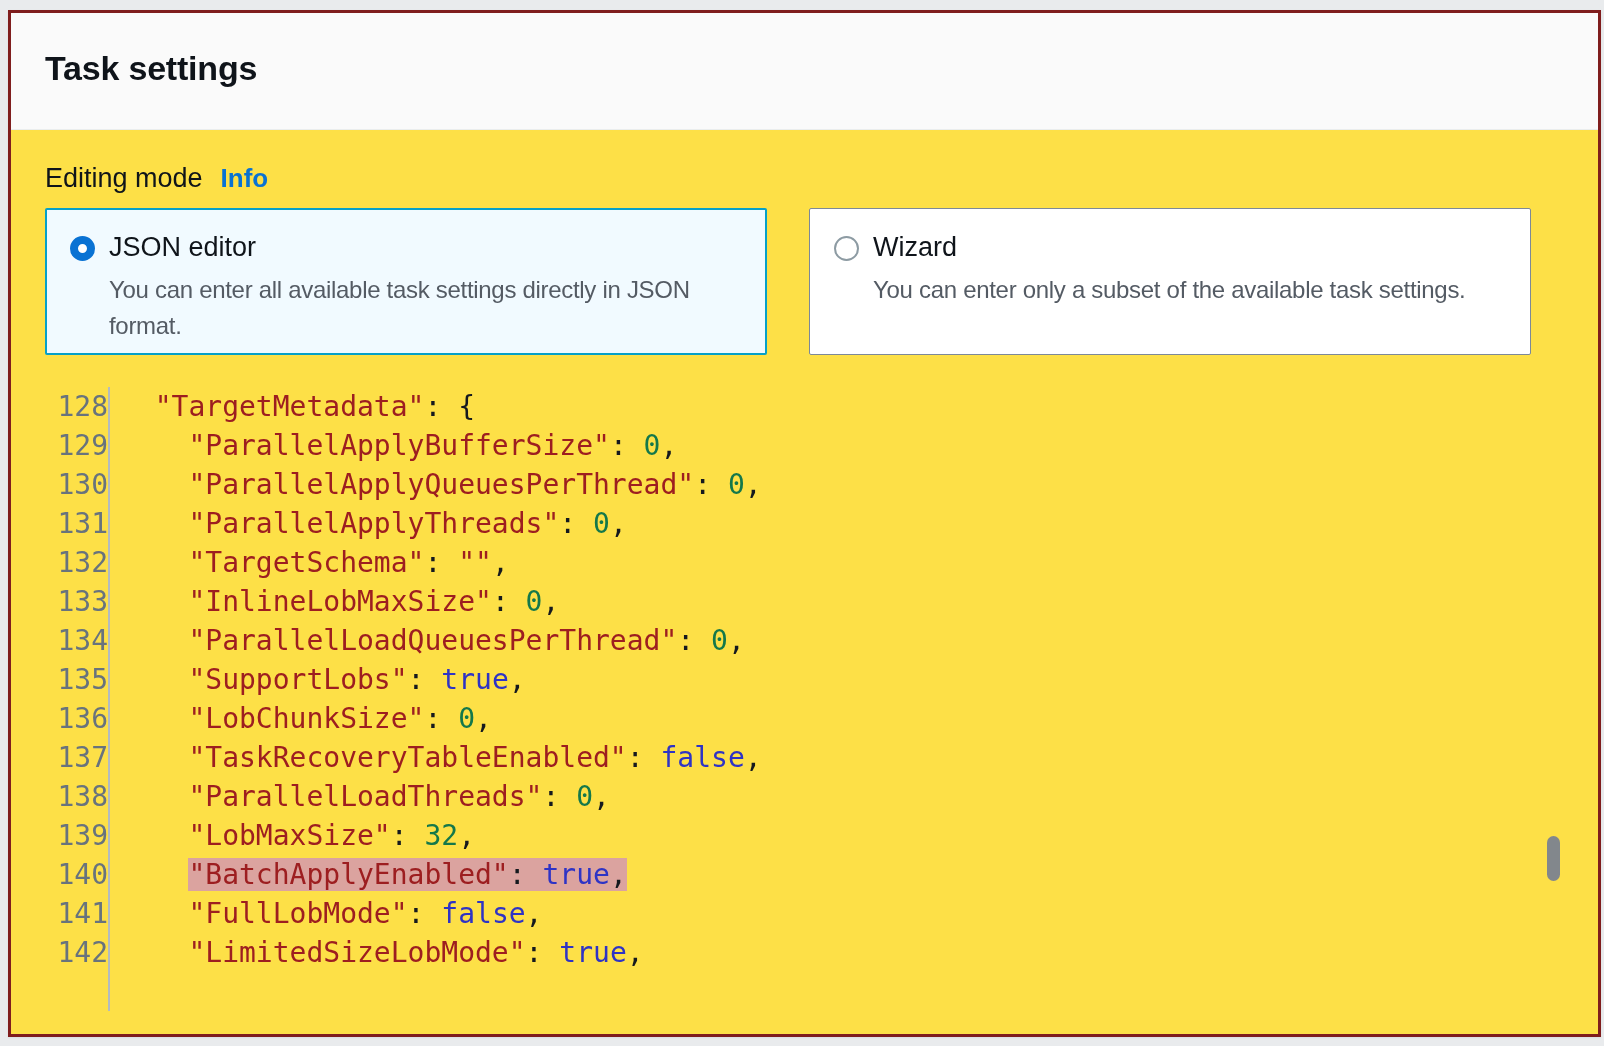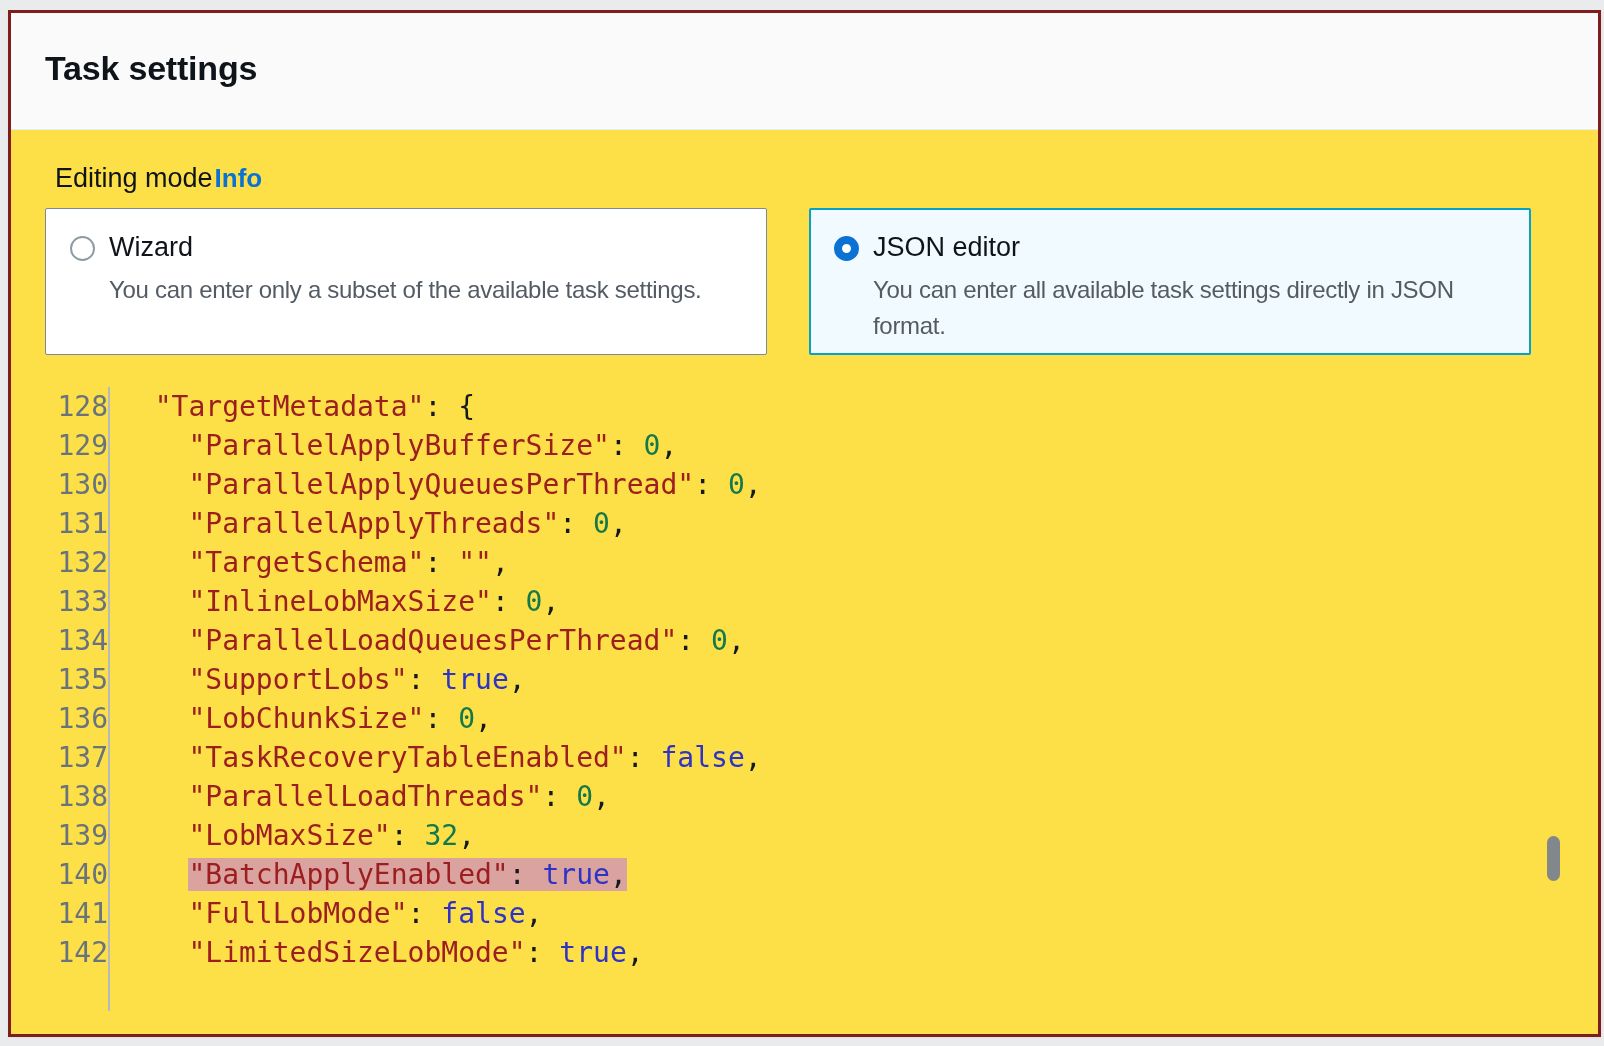--- a/index.html
+++ b/index.html
@@ -17,22 +17,22 @@
   }
   .card-header{
     position:absolute;top:0;left:0;right:0;height:117px;
     background:#fafafa;border-bottom:1px solid #eaeded;box-sizing:border-box;
   }
   .card-title{
     margin:0;padding:36px 0 0 34px;
     font-size:34px;font-weight:700;color:#0f141a;letter-spacing:-0.2px;
   }
   .mode-row{
-    position:absolute;left:44px;top:150px;
-    display:flex;align-items:flex-end;gap:2px;
+    position:absolute;left:34px;top:150px;
+    display:flex;align-items:flex-end;gap:18px;
   }
   .mode-label{font-size:27px;color:#0f141a;}
   .info-link{
     font-size:26px;font-weight:700;color:#0972d3;
     text-decoration:none;cursor:pointer;
   }
   .tiles{
     position:absolute;left:34px;top:195px;width:1486px;height:147px;
     display:flex;gap:42px;
   }
@@ -84,32 +84,32 @@
   <div class="card-header">
     <h1 class="card-title">Task settings</h1>
   </div>
 
   <div class="mode-row">
     <span class="mode-label">Editing mode</span>
     <a class="info-link">Info</a>
   </div>
 
   <div class="tiles">
+    <div class="tile selected">
+      <span class="radio checked"></span>
+      <div class="tile-text">
+        <div class="tile-title">JSON editor</div>
+        <div class="tile-desc">You can enter all available task settings directly in JSON format.</div>
+      </div>
+    </div>
     <div class="tile">
       <span class="radio"></span>
       <div class="tile-text">
         <div class="tile-title">Wizard</div>
         <div class="tile-desc">You can enter only a subset of the available task settings.</div>
-      </div>
-    </div>
-    <div class="tile selected">
-      <span class="radio checked"></span>
-      <div class="tile-text">
-        <div class="tile-title">JSON editor</div>
-        <div class="tile-desc">You can enter all available task settings directly in JSON format.</div>
       </div>
     </div>
   </div>
 
   <div class="editor">
     <div>
         <div class="crow">
           <span class="ln">128</span>
           <span class="ccode">  <span><span class="t-string">"TargetMetadata"</span><span class="t-p">: </span><span class="t-brace">{</span></span></span>
         </div>

